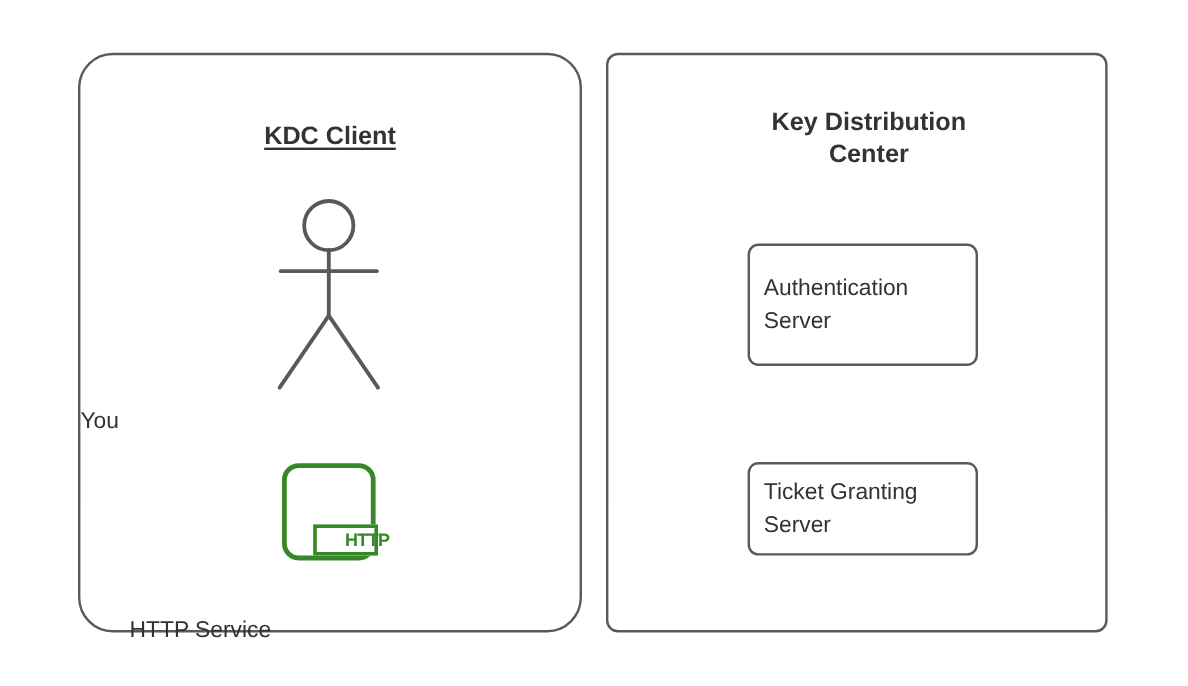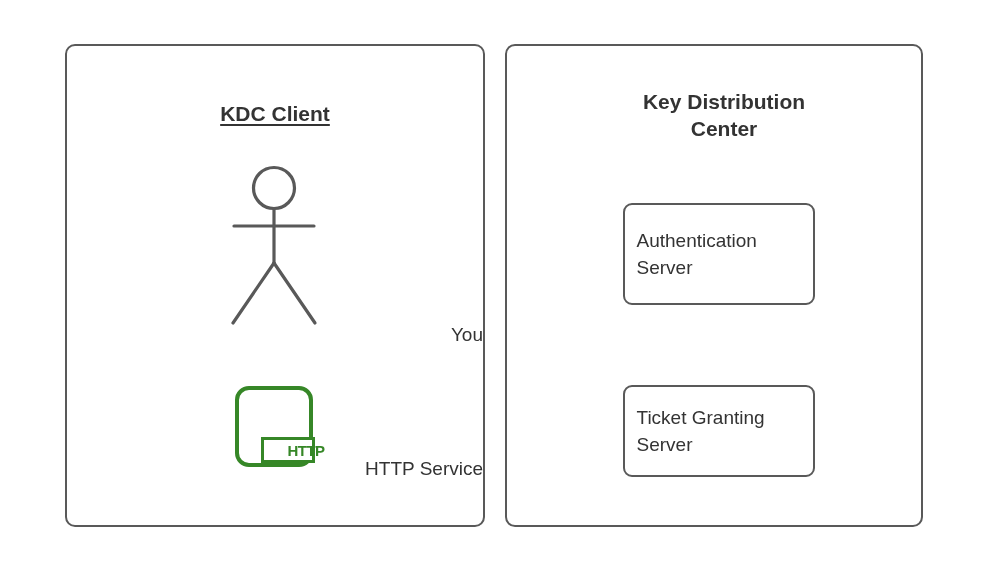--- a/index.html
+++ b/index.html
@@ -17,21 +17,21 @@
     width:990px;height:572px;
     background:var(--bg);
     overflow:hidden;
   }
   .panel{
     position:absolute;
     border:2px solid var(--panel-border);
     border-radius:10px;
     background:var(--bg);
   }
-  .panel.left{left:65px;top:44px;width:420px;height:483px;}
+  .panel.left{left:65px;top:44px;width:420px;height:483px;border-radius:29px;}
   .panel.right{left:505px;top:44px;width:418px;height:483px;}
 
   .title{
     position:absolute;
     left:0;width:100%;
     text-align:center;
     font-size:21px;
     font-weight:bold;
     line-height:27px;
     color:var(--text-dark);
@@ -45,27 +45,28 @@
 
   .actor{
     position:absolute;
     left:162px;top:116px;
     width:90px;height:166px;
     color:var(--stroke-gray);
   }
   .label{
     position:absolute;
     left:0;width:100%;
-    text-align:right;
+    text-align:left;
     font-size:19px;
     line-height:22px;
     color:var(--text-dark);
+    margin-top:17px;
   }
   .you-label{top:278px;}
-  .http-label{top:412px;padding-left:41px;}
+  .http-label{top:452px;padding-left:41px;}
 
   .http-icon{
     position:absolute;
     left:168px;top:340px;
     width:84px;height:84px;
   }
   .http-square{
     position:absolute;
     left:0;top:0;
     width:78px;height:81px;
@@ -92,21 +93,21 @@
   .server-box{
     position:absolute;
     left:116px;
     width:192px;height:102px;
     border:2px solid var(--panel-border);
     border-radius:9px;
     background:var(--bg);
     display:flex;align-items:center;justify-content:center;
   }
   .server-box.box1{top:157px;}
-  .server-box.box2{top:339px;height:92px;}
+  .server-box.box2{top:339px;height:78px;}
   .box-label{
     display:inline-block;
     max-width:165px;
     text-align:left;
     font-size:19px;
     line-height:27px;
     color:var(--text-dark);
   }
 </style>
 </head>

